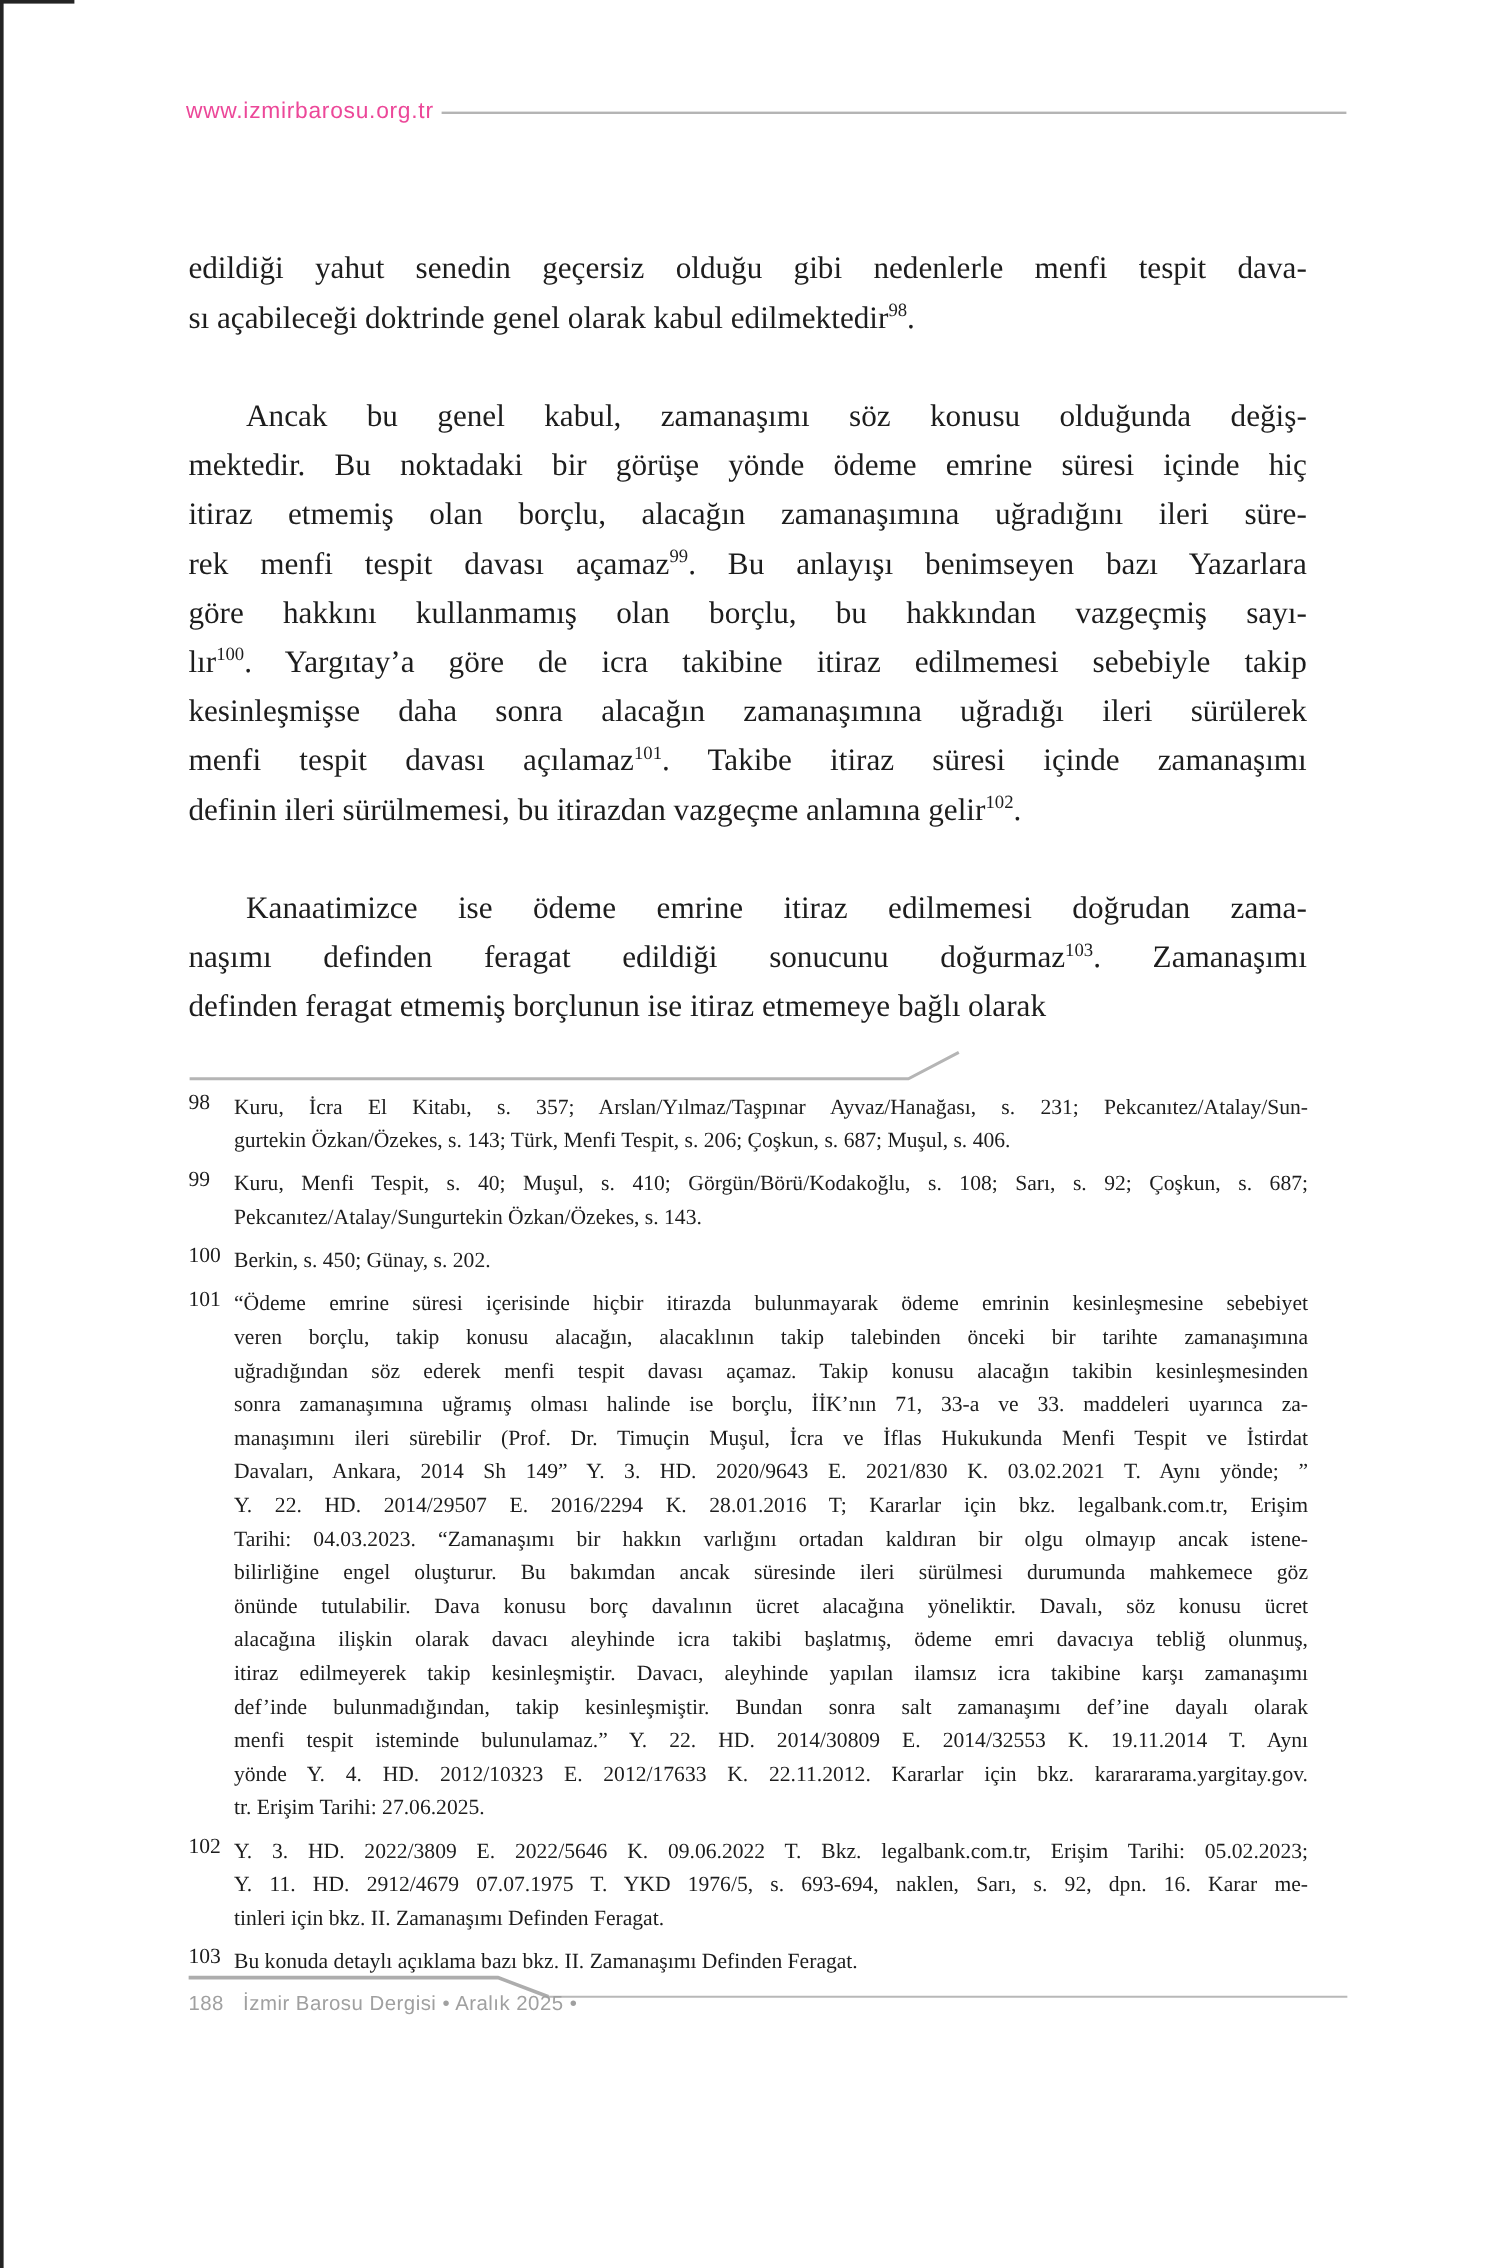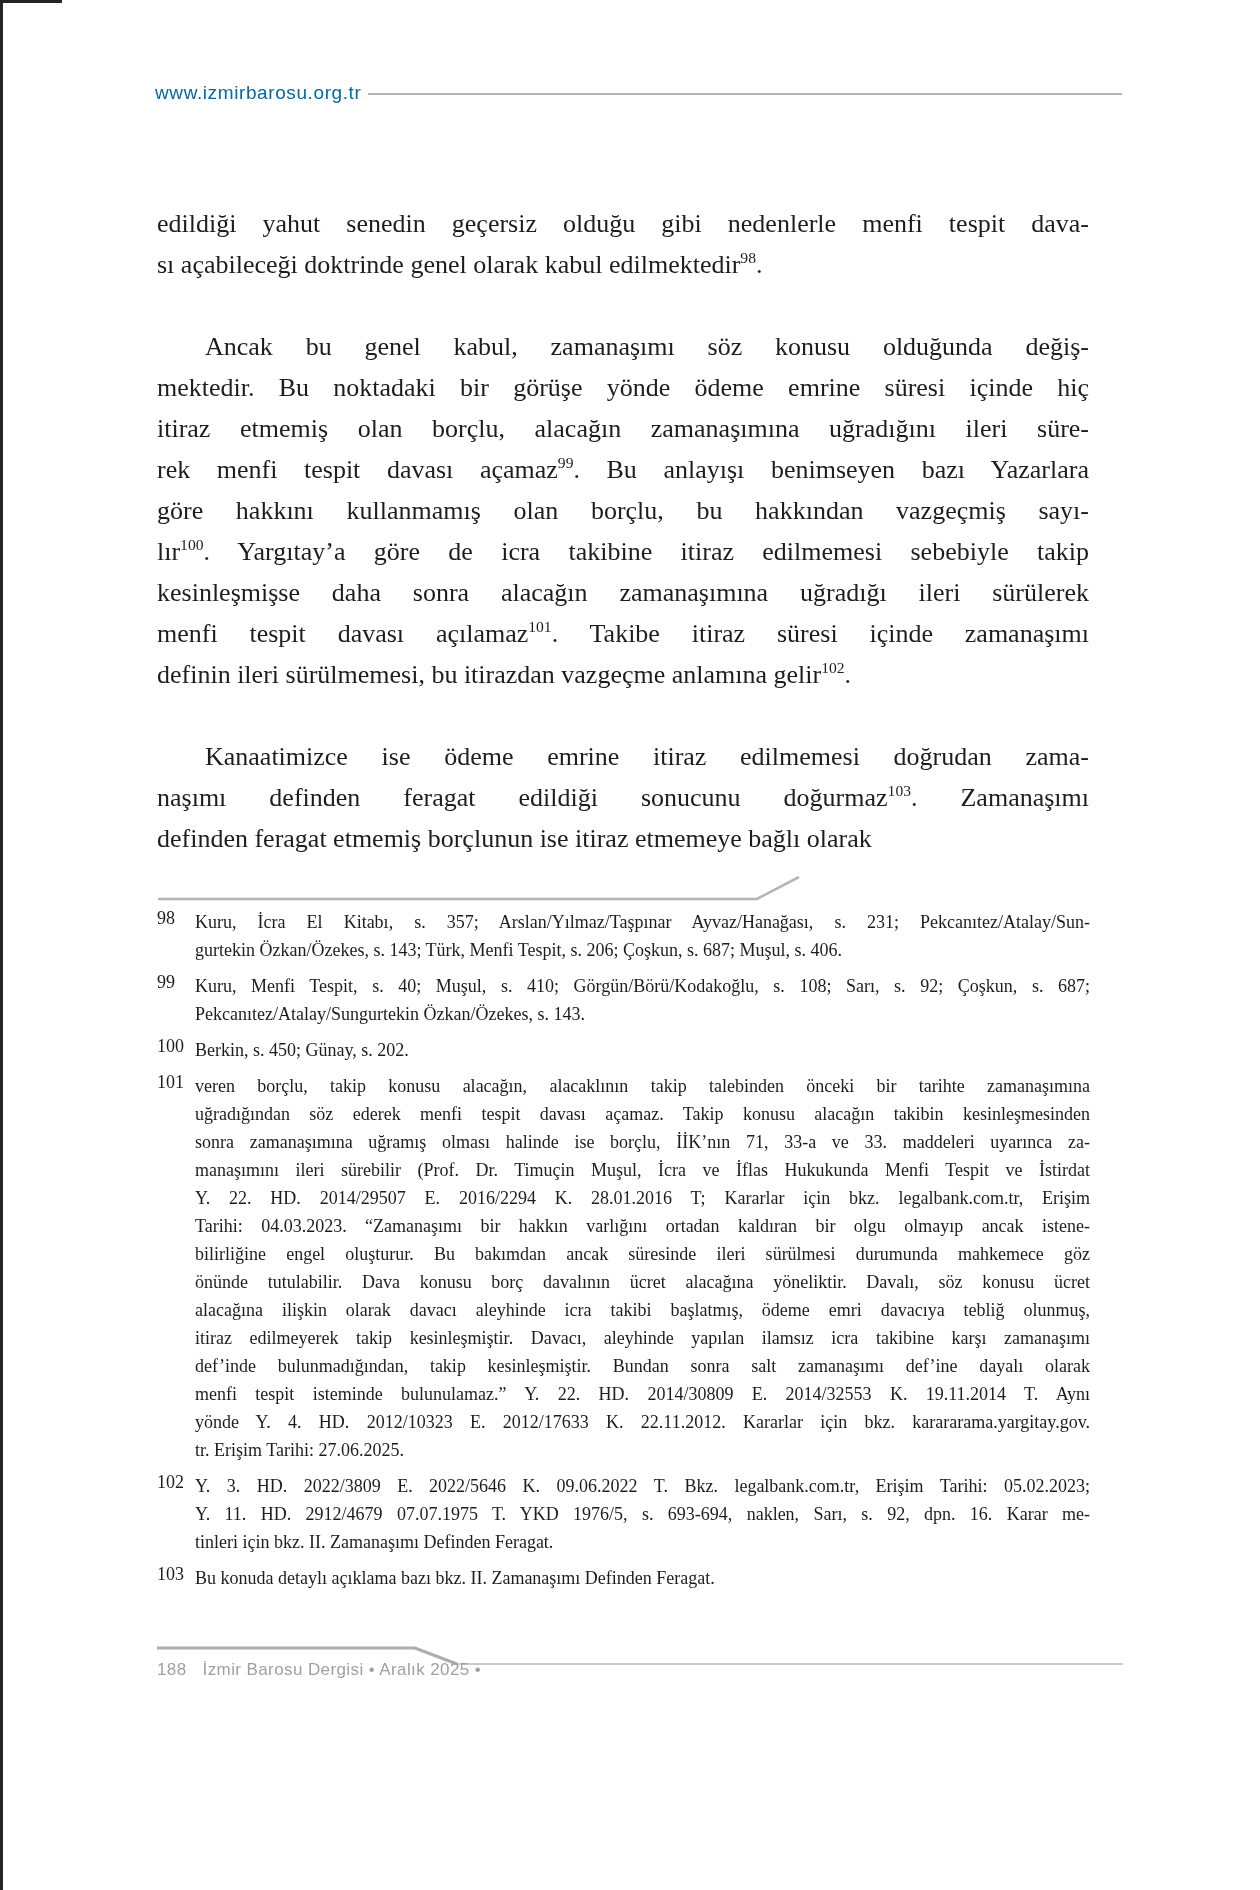--- a/index.html
+++ b/index.html
@@ -7,21 +7,21 @@
     width:1260px;height:1890px;position:relative;background:#ffffff;
     font-family:"Liberation Serif","DejaVu Serif",serif;
     overflow:hidden;
   }
   
   .scan-left{position:absolute;left:0;top:0;width:3px;height:1890px;background:#242424;}
   .scan-top{position:absolute;left:0;top:0;width:62px;height:3px;background:#242424;}
 
   
   .header{position:absolute;left:155px;top:82px;width:967px;display:flex;align-items:center;}
-  .header-url{font-family:"Liberation Sans","DejaVu Sans",sans-serif;font-size:19px;color:#0369a1;letter-spacing:.6px;white-space:nowrap;}
+  .header-url{font-family:"Liberation Sans","DejaVu Sans",sans-serif;font-size:19px;color:#ec4899;letter-spacing:.6px;white-space:nowrap;}
   .header-rule{flex:1;height:2px;background:#b4b4b4;margin-left:7px;margin-top:2px;}
 
   
   .bodytext{position:absolute;left:157px;top:203px;width:932px;color:#1d1d1d;font-size:26px;line-height:41px;}
   .para{margin:0;}
   .para + .para{margin-top:41px;}
   .para.indent .bline:first-child{text-indent:48px;}
   .bline{text-align:justify;text-align-last:justify;}
   .bline.last{text-align-last:auto;}
   sup{font-size:.60em;line-height:0;vertical-align:super;}
@@ -98,24 +98,26 @@
     </div>
     <div class="footnote">
       <span class="fn-num">100</span>
       <div class="fn-body">
         <div class="fn-line last">Berkin, s. 450; Günay, s. 202.</div>
       </div>
     </div>
     <div class="footnote">
       <span class="fn-num">101</span>
       <div class="fn-body">
+        <div class="fn-line">“Ödeme emrine süresi içerisinde hiçbir itirazda bulunmayarak ödeme emrinin kesinleşmesine sebebiyet</div>
         <div class="fn-line">veren borçlu, takip konusu alacağın, alacaklının takip talebinden önceki bir tarihte zamanaşımına</div>
         <div class="fn-line">uğradığından söz ederek menfi tespit davası açamaz. Takip konusu alacağın takibin kesinleşmesinden</div>
         <div class="fn-line">sonra zamanaşımına uğramış olması halinde ise borçlu, İİK’nın 71, 33-a ve 33. maddeleri uyarınca za-</div>
         <div class="fn-line">manaşımını ileri sürebilir (Prof. Dr. Timuçin Muşul, İcra ve İflas Hukukunda Menfi Tespit ve İstirdat</div>
+        <div class="fn-line">Davaları, Ankara, 2014 Sh 149” Y. 3. HD. 2020/9643 E. 2021/830 K. 03.02.2021 T. Aynı yönde; ”</div>
         <div class="fn-line">Y. 22. HD. 2014/29507 E. 2016/2294 K. 28.01.2016 T; Kararlar için bkz. legalbank.com.tr, Erişim</div>
         <div class="fn-line">Tarihi: 04.03.2023. “Zamanaşımı bir hakkın varlığını ortadan kaldıran bir olgu olmayıp ancak istene-</div>
         <div class="fn-line">bilirliğine engel oluşturur. Bu bakımdan ancak süresinde ileri sürülmesi durumunda mahkemece göz</div>
         <div class="fn-line">önünde tutulabilir. Dava konusu borç davalının ücret alacağına yöneliktir. Davalı, söz konusu ücret</div>
         <div class="fn-line">alacağına ilişkin olarak davacı aleyhinde icra takibi başlatmış, ödeme emri davacıya tebliğ olunmuş,</div>
         <div class="fn-line">itiraz edilmeyerek takip kesinleşmiştir. Davacı, aleyhinde yapılan ilamsız icra takibine karşı zamanaşımı</div>
         <div class="fn-line">def’inde bulunmadığından, takip kesinleşmiştir. Bundan sonra salt zamanaşımı def’ine dayalı olarak</div>
         <div class="fn-line">menfi tespit isteminde bulunulamaz.” Y. 22. HD. 2014/30809 E. 2014/32553 K. 19.11.2014 T. Aynı</div>
         <div class="fn-line">yönde Y. 4. HD. 2012/10323 E. 2012/17633 K. 22.11.2012. Kararlar için bkz. karararama.yargitay.gov.</div>
         <div class="fn-line last">tr. Erişim Tarihi: 27.06.2025.</div>

